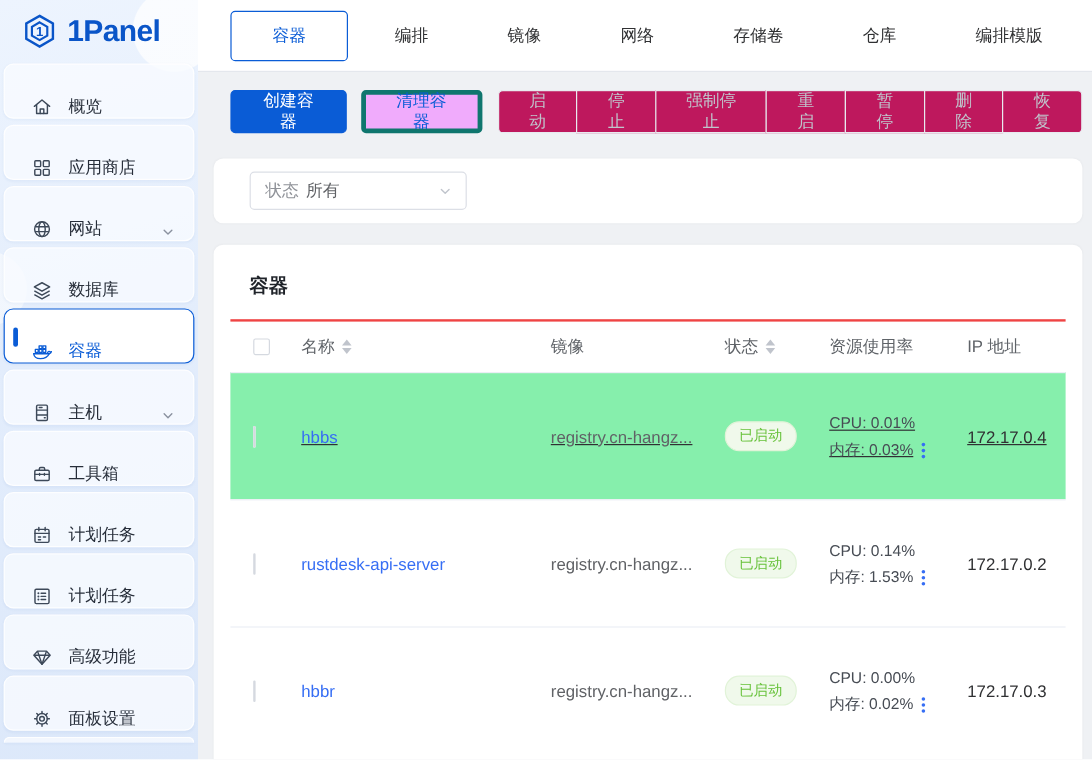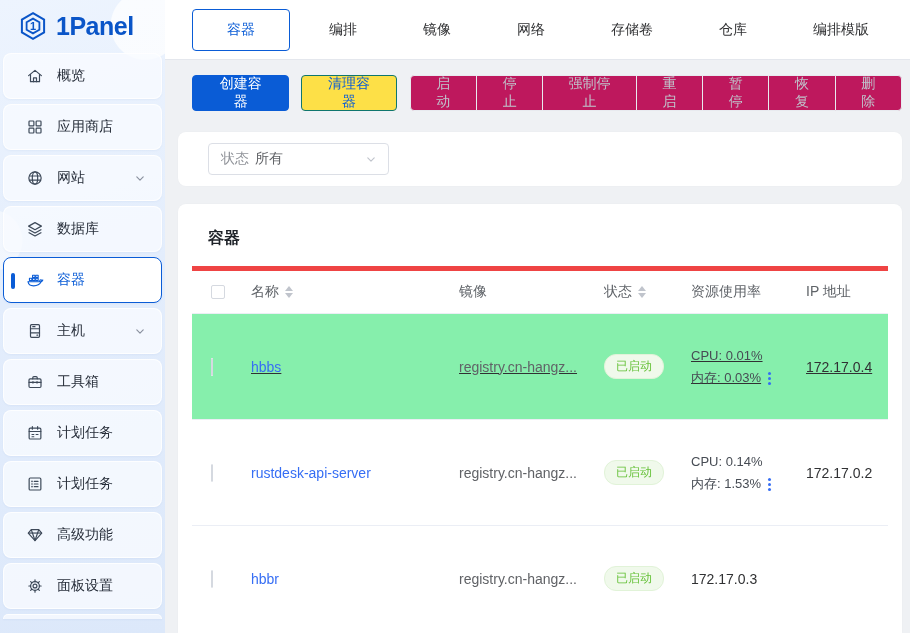--- a/index.html
+++ b/index.html
@@ -12,21 +12,21 @@
     width:165px; height:633px; flex:0 0 165px; position:relative; overflow:hidden;
     background:
       radial-gradient(circle at 88% 4%, rgba(255,255,255,.75) 0 34px, transparent 35px),
       radial-gradient(circle at -5% 38%, rgba(255,255,255,.5) 0 30px, transparent 31px),
       linear-gradient(165deg,#edf4fe 0%,#e3edfc 45%,#dce8fa 100%);
   }
   .logo { display:flex; align-items:center; gap:8px; padding:11px 0 9px 18px; }
   .logo-text { font-size:25px; font-weight:800; color:#0a55c8; letter-spacing:-0.5px; }
   .menu { padding:3px 3px 0 3px; }
   .menu-item {
-    position:relative; display:flex; align-items:center; gap:13px;
+    position:relative; display:flex; align-items:flex-end; gap:13px;
     height:46px; margin-bottom:5px; padding-left:22px;
     background:rgba(248,251,255,.78); border:1px solid rgba(255,255,255,.85);
     border-radius:8px; color:#272e3a; cursor:pointer;
     box-shadow:0 1px 2px rgba(40,90,170,.05);
   }
   .menu-item .mi-icon { color:#3d4959; display:inline-flex; }
   .menu-item.active { background:#fff; border:1.5px solid #0a5cd6; color:#0a5cd6; }
   .menu-item.active .mi-icon { color:#0a5cd6; }
   .menu-item.active .active-bar {
     position:absolute; left:7px; top:15px; width:4px; height:16px;
@@ -43,40 +43,40 @@
   }
   .tab { padding:11px 26px; font-size:14px; color:#303133; cursor:pointer; border:1px solid transparent; border-radius:4px; }
   .tab.active { padding:11px 34px; color:#0a5cd6; border-color:#0a5cd6; background:#fff; font-weight:500; }
 
   .content { flex:1; background:#eff1f4; padding:15px 8px 0 13px; display:flex; flex-direction:column; min-height:0; }
 
   
   .toolbar { display:flex; align-items:center; margin-left:14px; }
   .btn { height:36px; display:inline-flex; align-items:center; justify-content:center; border-radius:4px; font-size:14px; cursor:pointer; }
   .btn-primary { background:#0a5cd6; color:#fff; border:1px solid #0a5cd6; padding:0 20px; }
-  .btn-plain { background:#fde047; color:#0a5cd6; border:1px solid #0f766e; padding:0 19px; margin-left:12px; }
+  .btn-plain { background:#f0abfc; color:#0a5cd6; border:4px solid #0f766e; padding:0 19px; margin-left:12px; }
   .btn-group { display:inline-flex; margin-left:13px; }
   .btn-group .btn { background:#be185d; border:1px solid #e8eaef; color:#c0c4cc; padding:0 19px; border-radius:0; margin-left:-1px; cursor:not-allowed; }
   .btn-group .btn:first-child { border-radius:4px 0 0 4px; margin-left:0; }
   .btn-group .btn:last-child { border-radius:0 4px 4px 0; }
 
   
   .filter-card { background:#fff; border-radius:8px; margin-top:21px; height:54px; display:flex; align-items:center; padding:0 30px; box-shadow:0 0 2px rgba(0,0,0,.03); }
   .select {
     width:181px; height:32px; border:1px solid #dcdfe6; border-radius:4px;
     display:flex; align-items:center; padding:0 10px 0 12px; background:#fff; cursor:pointer;
   }
   .select .sel-label { color:#909399; margin-right:6px; }
   .select .sel-value { color:#606266; flex:1; }
   .select .chevron { color:#c0c4cc; display:inline-flex; }
 
   
   .table-card { background:#fff; border-radius:8px 8px 0 0; margin-top:18px; flex:1; padding-top:24px; overflow:hidden; box-shadow:0 0 2px rgba(0,0,0,.03); }
   .table-title { font-size:16px; font-weight:700; color:#1f2329; margin:0 30px 17px 30px; }
-  .tbl { margin:0 14px; border-top:5px solid #ef4444; }
+  .tbl { margin:0 14px; border-top:2px solid #ef4444; }
   .trow {
     display:grid; grid-template-columns:40px 208px 145px 87px 115px 1fr;
     align-items:center; padding-left:19px;
   }
   .trow.head { height:42px; color:#5f6368; }
   .trow.body { height:106px; border-top:1px solid #ebeef5; }
   .trow.body:first-of-type { border-top:none; }
   .trow.body.hovered { background:#86efac;text-decoration:underline; }
   .th { display:flex; align-items:center; gap:6px; font-size:14px; }
   .checkbox { width:14px; height:14px; border:1px solid #d5d9e0; border-radius:2px; background:#fff; cursor:pointer; }
@@ -273,22 +273,22 @@
 
       <div class="toolbar">
         <button class="btn btn-primary">创建容器</button>
         <button class="btn btn-plain">清理容器</button>
         <div class="btn-group">
           <button class="btn">启动</button>
           <button class="btn">停止</button>
           <button class="btn">强制停止</button>
           <button class="btn">重启</button>
           <button class="btn">暂停</button>
+          <button class="btn">删除</button>
           <button class="btn">恢复</button>
-          <button class="btn">删除</button>
         </div>
       </div>
 
       <div class="filter-card">
         <div class="select">
           <span class="sel-label">状态</span>
           <span class="sel-value">所有</span>
           <span class="chevron">
             <svg width="14" height="14" viewBox="0 0 24 24" fill="none" stroke="currentColor" stroke-width="2" stroke-linecap="round" stroke-linejoin="round">
                 <path d="M6.5 10 L12 15.5 L17.5 10"></path>
@@ -359,20 +359,27 @@
               </div>
             </div>
             <div class="cell-ip">172.17.0.2</div>
           </div>
 
           <div class="trow body">
             <div><span class="checkbox"></span></div>
             <div><span class="cell-name">hbbr</span></div>
             <div class="cell-image">registry.cn-hangz...</div>
             <div><span class="badge">已启动</span></div>
+            <div class="cell-res">
+              <div>CPU: 0.00%</div>
+              <div class="res-line2">
+                <span>内存: 0.02%</span>
+                <span class="kebab"></span>
+              </div>
+            </div>
             <div class="cell-ip">172.17.0.3</div>
           </div>
         </div>
       </div>
 
     </div>
   </main>
 </div>
 
 </body></html>

